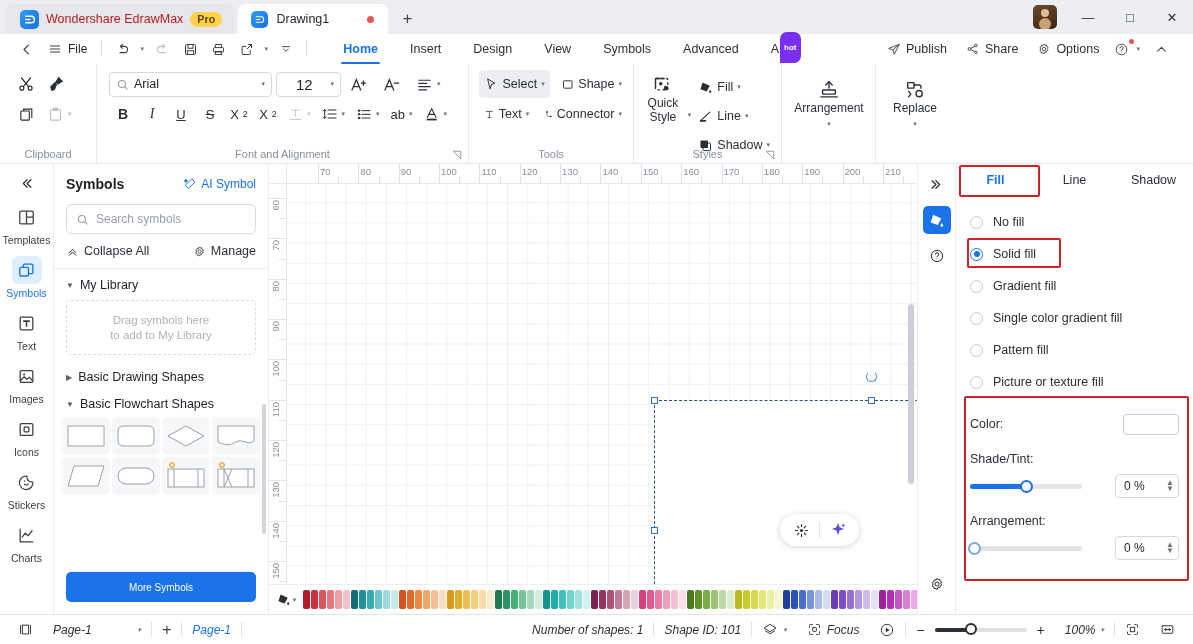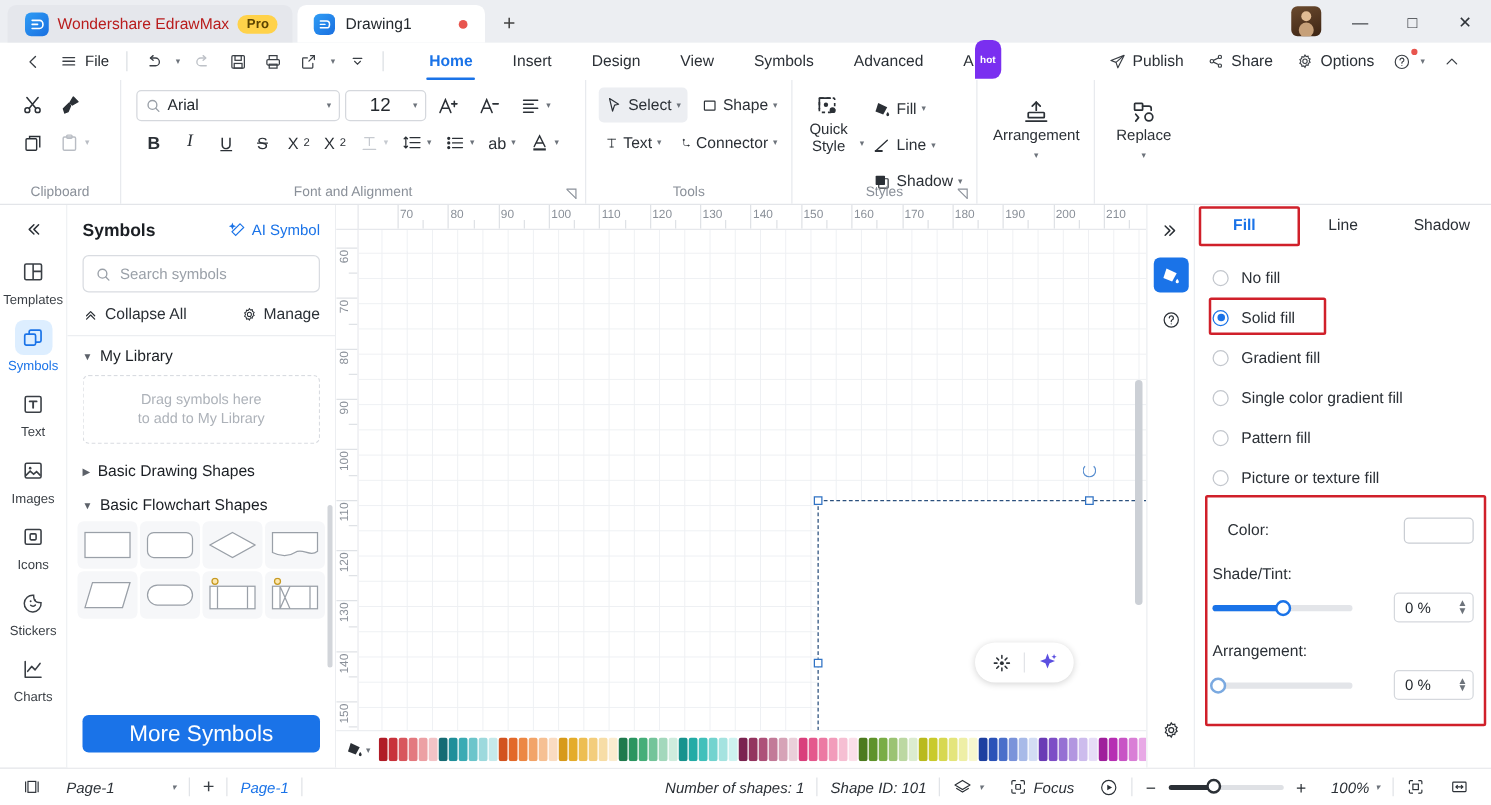--- a/index.html
+++ b/index.html
@@ -79,21 +79,21 @@
   .sp-title { font-size:14px; font-weight:bold; color:#1b1f24; }
   .sp-ai { margin-left:auto; display:flex; align-items:center; gap:4px; color:#1a73e8; font-size:12px; }
   .sp-search { margin:4px 12px 10px; height:30px; border:1px solid #d9dce1; border-radius:5px; display:flex; align-items:center; gap:7px; padding:0 9px; color:#9aa0a8; font-size:12px; }
   .sp-tools { display:flex; align-items:center; padding:0 12px 10px; border-bottom:1px solid #eceef1; }
   .sp-tool { display:flex; align-items:center; gap:5px; font-size:12.5px; color:#2b3036; }
   .sp-sec { padding:9px 12px 4px; display:flex; align-items:center; gap:6px; font-size:12.5px; color:#1b1f24; }
   .tri { font-size:8px; color:#5c6169; }
   .sp-drop { margin:4px 12px 6px; border:1px dashed #d9dce1; border-radius:5px; height:55px; display:flex; flex-direction:column; align-items:center; justify-content:center; color:#adb2b9; font-size:11.5px; line-height:15px; text-align:right; }
   .shapegrid { display:grid; grid-template-columns:repeat(4,1fr); gap:2px; padding:2px 8px 4px; }
   .shapecell { height:38px; border-radius:5px; background:#f6f7f9; display:flex; align-items:center; justify-content:center; position:relative; }
-  .sp-more { position:absolute; left:12px; right:12px; bottom:12px; height:30px; background:#1a73e8; color:#fff; border-radius:5px; display:flex; align-items:center; justify-content:center; font-size:18px; }
+  .sp-more { position:absolute; left:12px; right:12px; bottom:12px; height:30px; background:#1a73e8; color:#fff; border-radius:5px; display:flex; align-items:center; justify-content:center; font-size:10px; }
   .sp-scroll { position:absolute; right:2px; top:240px; width:4px; height:130px; background:#d2d5da; border-radius:3px; }
 
   
   .canvaswrap { flex:1; position:relative; background:#fff; min-width:0; display:flex; flex-direction:column; }
   .rulerh { height:20px; background:#fff; border-bottom:1px solid #e6e8ec; position:relative; overflow:hidden; flex:0 0 20px; margin-left:18px;}
   .rulerh .tick { position:absolute; top:0; bottom:0; border-left:1px solid #dfe2e6; }
   .rulerh .tnum { position:absolute; top:2px; font-size:9.5px; color:#8a9099; padding-left:2px; }
   .rulerv { position:absolute; left:0; top:20px; bottom:30px; width:18px; background:#fff; border-right:1px solid #e6e8ec; overflow:hidden; }
   .rulerv .tick { position:absolute; left:0; right:0; border-top:1px solid #dfe2e6; }
   .rulerv .tnum { position:absolute; left:1px; font-size:9.5px; color:#8a9099; writing-mode:vertical-rl; transform:rotate(180deg); }
@@ -999,21 +999,21 @@
         <div class="radio-row">
           <span class="radio"></span>
           <span>Picture or texture fill</span>
         </div>
       </div>
 
       <div class="hl-box" style="left:11px; top:74px; width:94px; height:30px;"></div>
 
       <div class="fp-lower">
         <div class="fl-row" style="height:28px">
-          <span class="fl-label" style="margin:12px">Color:</span>
+          <span class="fl-label" style="margin:0">Color:</span>
           <span class="colorchip" style="background: rgb(255, 255, 255);"></span>
         </div>
 
         <div style="height:14px"></div>
         <div class="fl-label">Shade/Tint:</div>
         <div class="fl-row">
           <div class="slider">
             <div class="fill" id="shadeFill" style="width: 56px;"></div>
             <div class="knob" id="shadeKnob" style="left: 49.5px;"></div>
           </div>

